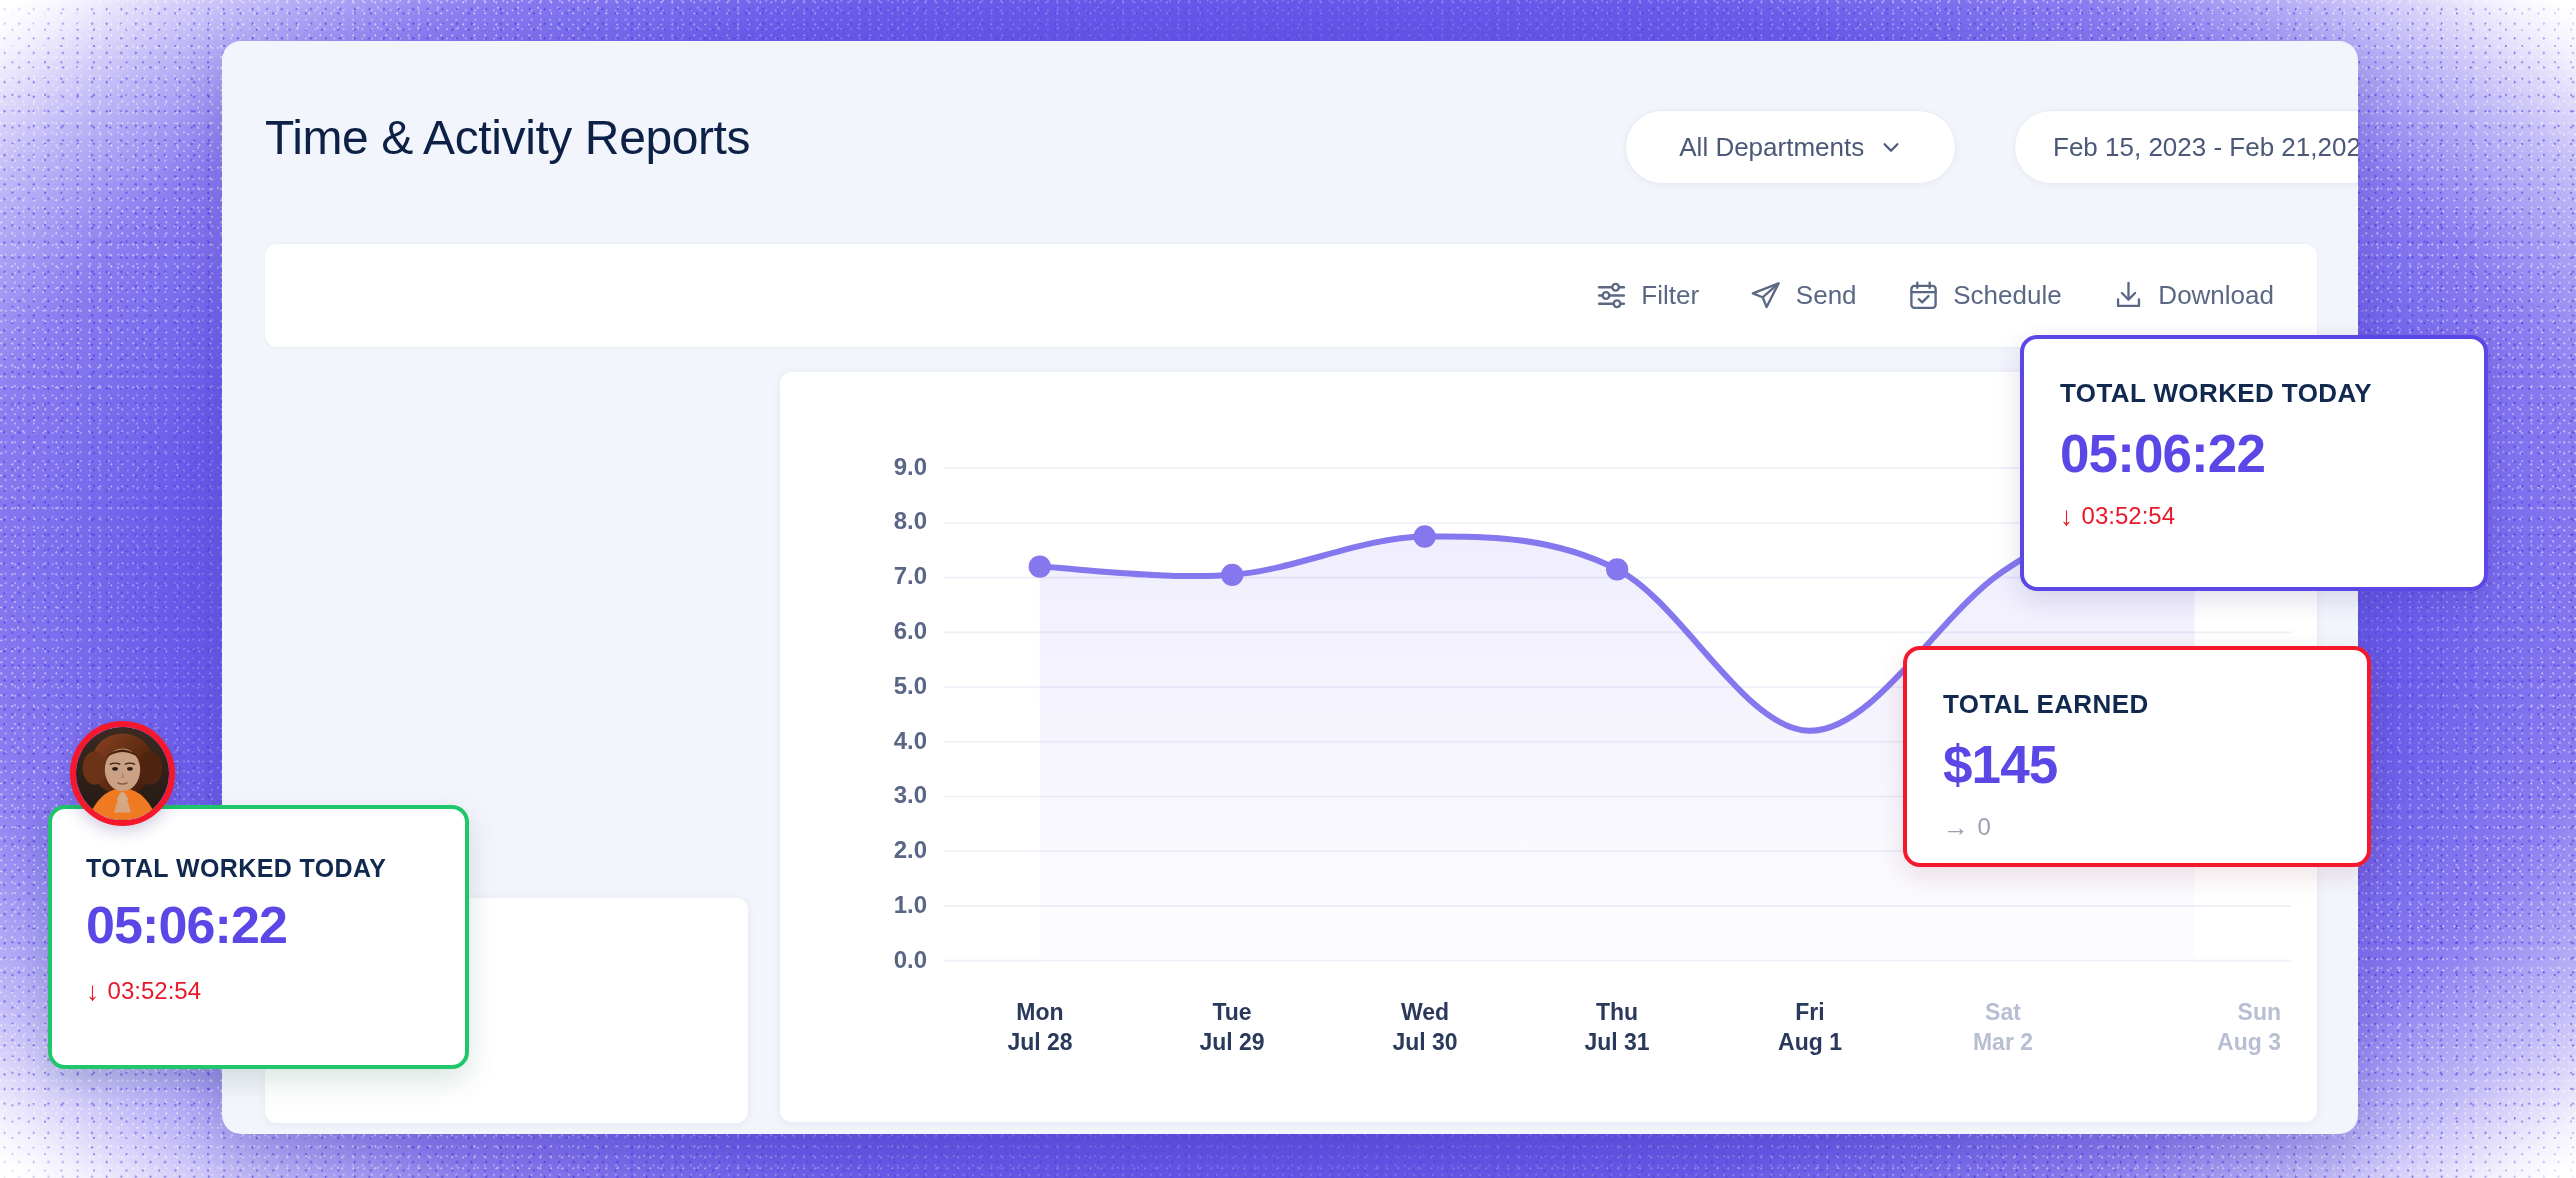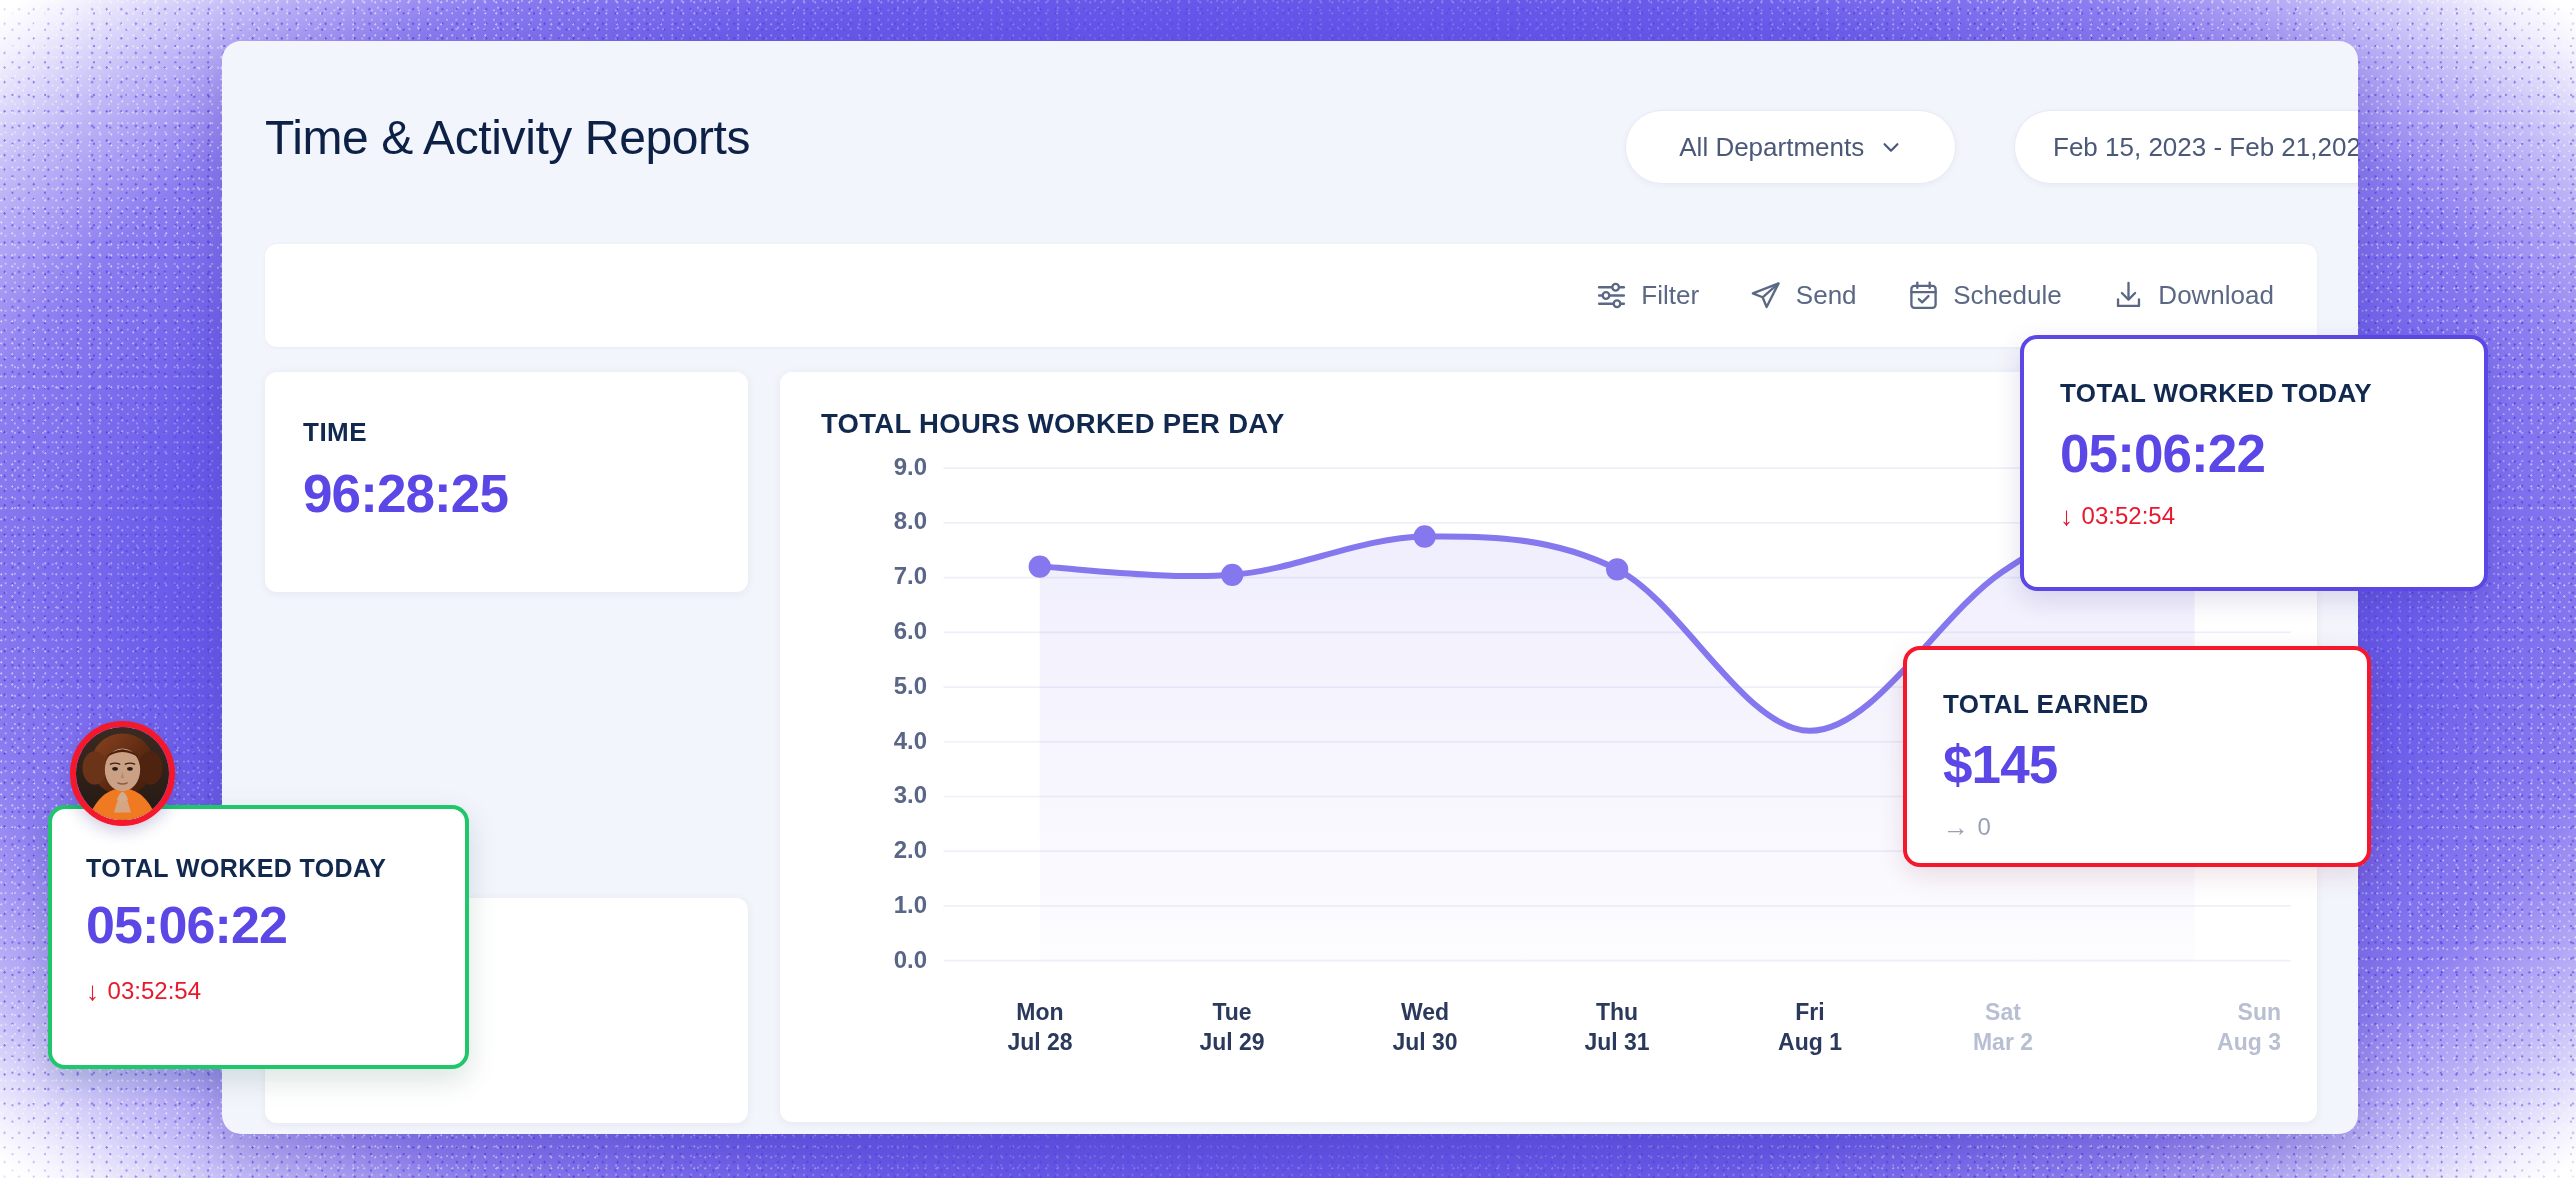--- a/index.html
+++ b/index.html
@@ -257,30 +257,25 @@
               <polyline points="7.2,10.2 12,15 16.8,10.2"></polyline>
             <polyline points="4.4,14.8 4.4,19.6 19.6,19.6 19.6,14.8"></polyline>
           </svg>
         </span>
         <span class="tb-label">Download</span>
       </div>
 
     </div>
   </div>
 
-  <div class="stat-card" id="card-time">
-    <div class="stat-label">TIME</div>
-    <div class="stat-value">96:28:25</div>
-  </div>
 
 
   <div class="stat-card" id="card-blank"></div>
 
   <div id="chart-card">
-    <div id="chart-title">TOTAL HOURS WORKED PER DAY</div>
     <div id="plot">
       <svg id="plot-svg" width="1537" height="750" viewBox="0 0 1790 874">
           <line x1="190" x2="1760" y1="112" y2="112" stroke="#eef0f8" stroke-width="2"></line>
           <line x1="190" x2="1760" y1="175.77777777777783" y2="175.77777777777783" stroke="#eef0f8" stroke-width="2"></line>
           <line x1="190" x2="1760" y1="239.55555555555554" y2="239.55555555555554" stroke="#eef0f8" stroke-width="2"></line>
           <line x1="190" x2="1760" y1="303.33333333333337" y2="303.33333333333337" stroke="#eef0f8" stroke-width="2"></line>
           <line x1="190" x2="1760" y1="367.1111111111111" y2="367.1111111111111" stroke="#eef0f8" stroke-width="2"></line>
           <line x1="190" x2="1760" y1="430.8888888888889" y2="430.8888888888889" stroke="#eef0f8" stroke-width="2"></line>
           <line x1="190" x2="1760" y1="494.6666666666667" y2="494.6666666666667" stroke="#eef0f8" stroke-width="2"></line>
           <line x1="190" x2="1760" y1="558.4444444444445" y2="558.4444444444445" stroke="#eef0f8" stroke-width="2"></line>

